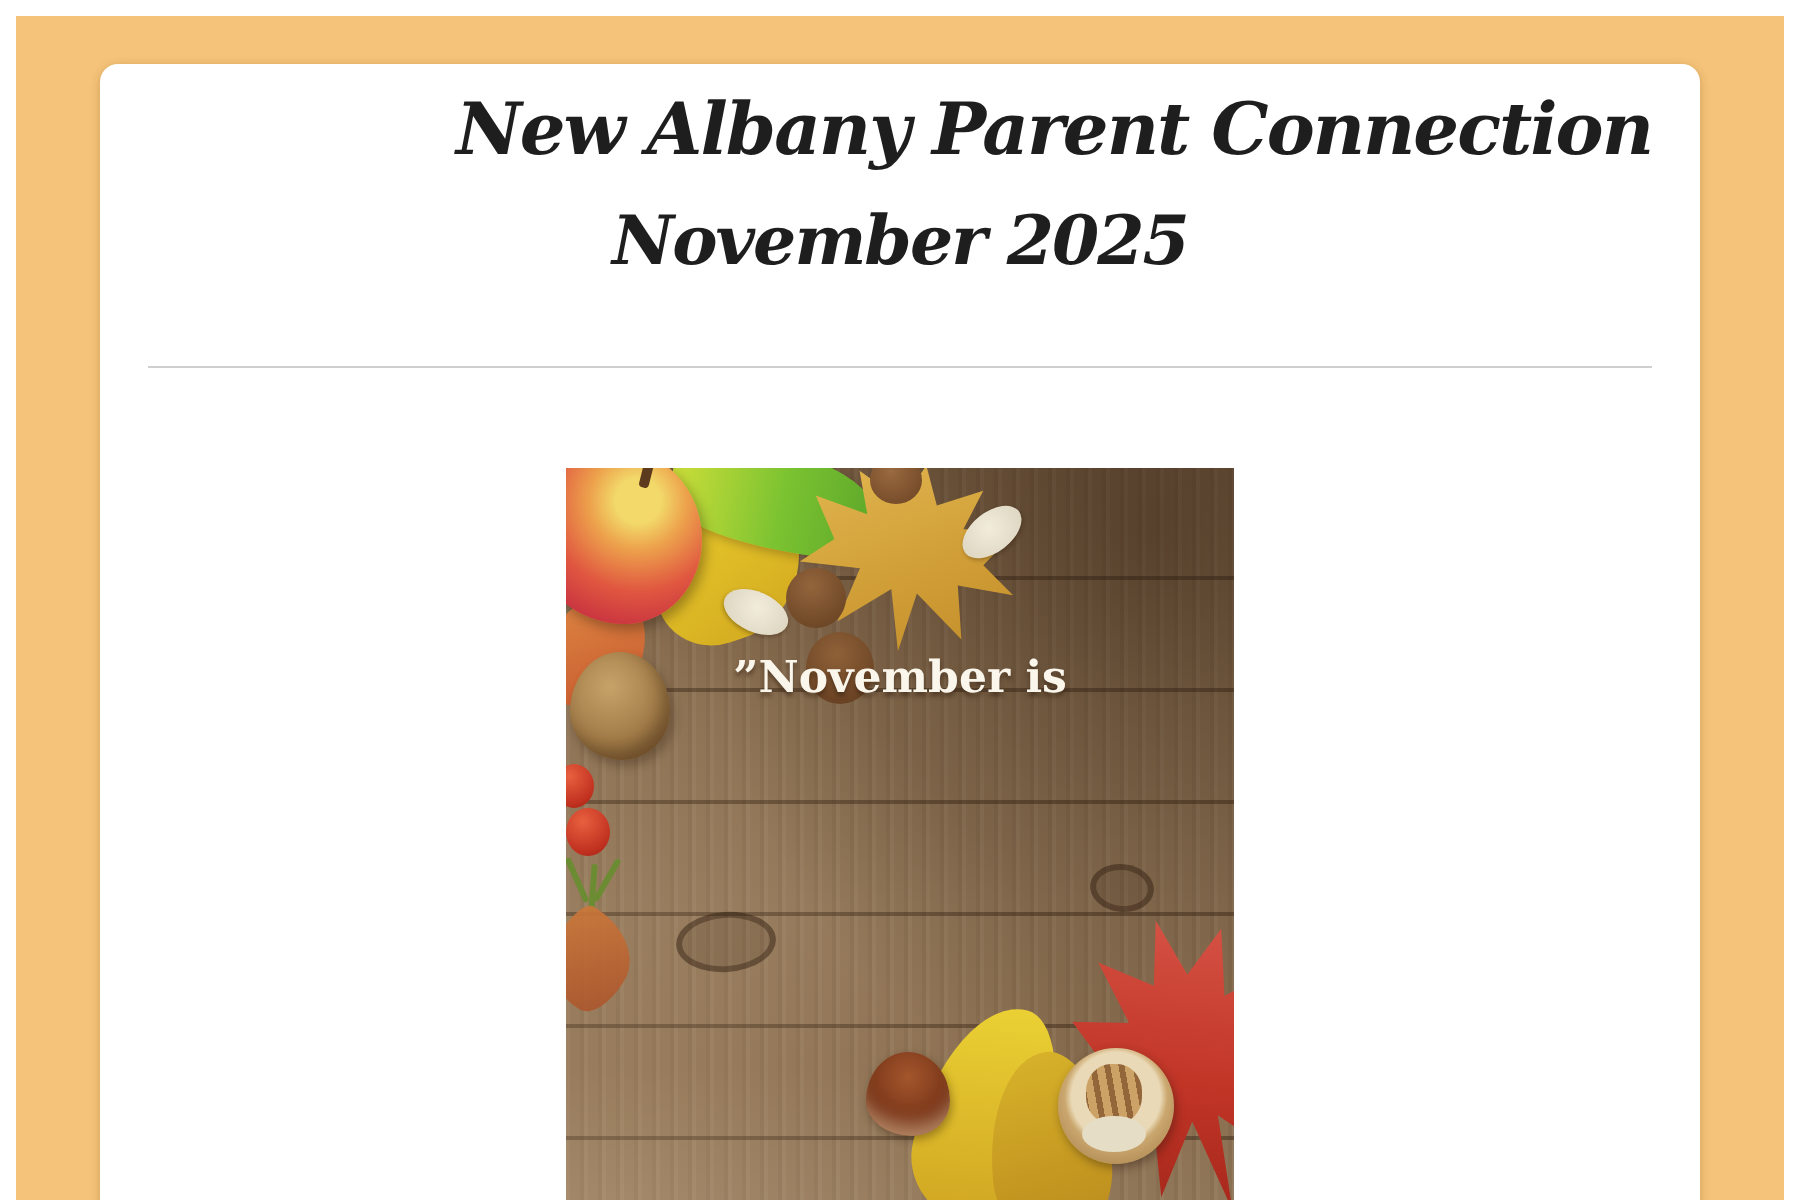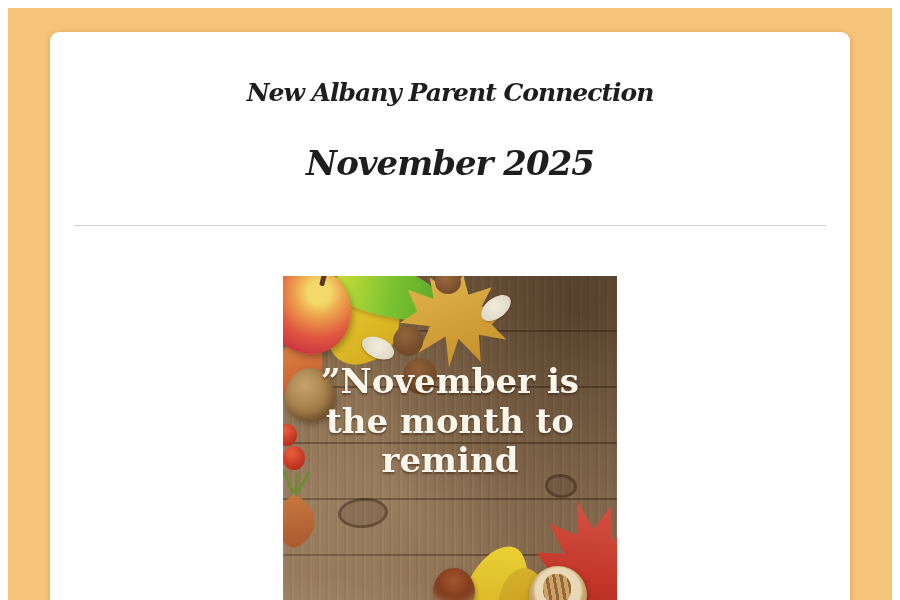--- a/index.html
+++ b/index.html
@@ -17,32 +17,32 @@
     margin: 0 auto;
     background: #ffffff;
     border-radius: 9px;
     box-shadow: 0 1px 5px rgba(130, 80, 20, 0.30);
     padding: 0 24px 80px 24px;
     box-sizing: border-box;
   }
 
   .title {
     margin: 0;
-    padding-top: 46px;
-    text-align: center;
+    padding-top: 12px;
+    text-align: right;
     font-family: "DejaVu Serif", serif;
     font-style: italic;
     font-weight: bold;
-    font-size: 25px;
+    font-size: 36px;
     letter-spacing: -1px;
     color: #1E1E1E;
   }
 
   .subtitle {
-    margin: 36px 0 0 0;
+    margin: 15px 0 0 0;
     text-align: center;
     font-family: "DejaVu Serif", serif;
     font-style: italic;
     font-weight: bold;
     font-size: 34px;
     letter-spacing: -1px;
     color: #1E1E1E;
   }
 
   .divider {
@@ -68,21 +68,21 @@
       linear-gradient(180deg, #7B6045 0%, #8B7052 30%, #8F7456 55%, #886C4E 75%, #957C5E 100%);
   }
 
   .quote-text {
     position: absolute;
     left: 0; right: 0; top: 86px;
     z-index: 5;
     text-align: center;
     font-family: "DejaVu Serif", serif;
     font-weight: bold;
-    font-size: 34px;
+    font-size: 22px;
     line-height: 39.5px;
     color: #FAF6EC;
     text-shadow: 0 2px 2px rgba(55,33,16,0.55);
   }
 
   .deco { position: absolute; z-index: 2; }
 
   .knot {
     border: 3px solid rgba(42,26,13,0.38);
     border-radius: 50%;
@@ -254,18 +254,17 @@
       <div class="deco bottom-yellow-leaf-1"></div>
       <div class="deco bottom-yellow-leaf-2"></div>
       <div class="deco chestnut"></div>
       <div class="deco maple red-maple"></div>
       <div class="deco cracked-walnut"></div>
       <div class="deco walnut-kernel"></div>
       <div class="deco walnut-paper"></div>
 
       <div class="quote-text">
         <div>”November is</div>
-        <div>the month to remind</div>
       </div>
 
     </div>
   </div>
 </div>
 
 </body></html>

